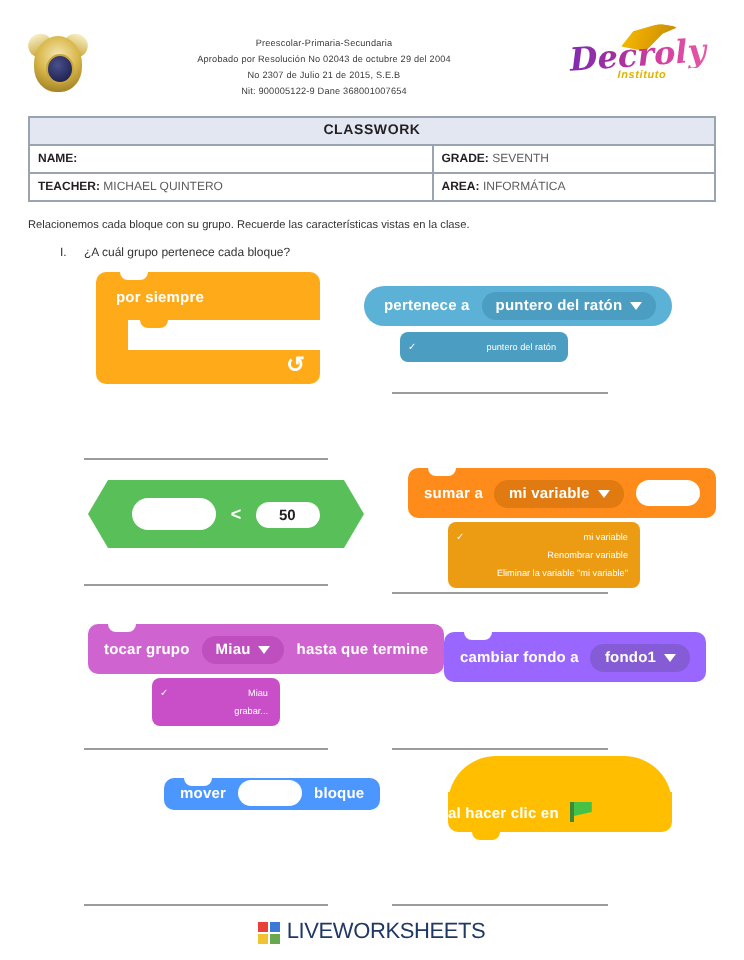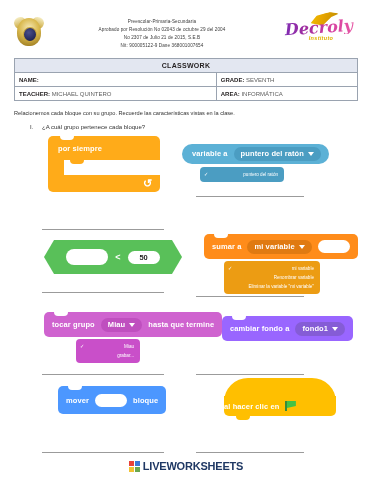--- a/index.html
+++ b/index.html
@@ -139,21 +139,21 @@
   .flag .pole{position:absolute;left:0;top:0;width:1.5px;height:10px;background:#3a8a3a;}
   .flag .cloth{position:absolute;left:1.5px;top:0;width:9px;height:7px;background:#45c245;
     clip-path:polygon(0 0,100% 0,100% 72%,0 100%);}
 
   
   .footer{position:absolute;left:0;bottom:8px;width:372px;display:flex;
     align-items:center;justify-content:center;gap:3px;}
   .lw-icon{width:11px;height:11px;display:grid;grid-template-columns:1fr 1fr;
     grid-template-rows:1fr 1fr;gap:1px;}
   .lw-icon i{display:block;}
-  .lw-text{font-size:11px;font-weight:bold;color:#1f3864;letter-spacing:-.2px;}
+  .lw-text{font-size:11px;font-weight:normal;color:#1f3864;letter-spacing:-.2px;}
 </style>
 </head>
 <body>
 
 <div class="page">
 
   <div class="header">
     <div class="crest">
       <div class="wing wl"></div>
         <div class="wing wr"></div>
@@ -207,21 +207,21 @@
         </div>
         <div class="bot">
           <span class="loop">↻</span>
         </div>
       </div>
     </div>
     <div class="line" style="left:42px;top:95px;width:122px;"></div>
 
     <div class="cell" style="left:182px;top:8px;">
       <div class="reporter sb">
-        <span>variable a</span>
+        <span>pertenece a</span>
         <span class="drop">
           <span>puntero del ratón</span>
           <span class="caret"></span>
         </span>
       </div>
       <div class="menu menu-blue" style="margin:3px 0 0 18px;">
         <div class="mi sel">puntero del ratón</div>
       </div>
     </div>
     <div class="line" style="left:196px;top:62px;width:108px;"></div>
@@ -275,21 +275,21 @@
         <span>cambiar fondo a</span>
         <span class="drop">
           <span>fondo1</span>
           <span class="caret"></span>
         </span>
       </div>
     </div>
     <div class="line" style="left:196px;top:240px;width:108px;"></div>
 
     <div class="cell" style="left:58px;top:252px;">
-      <div class="stack bl sb" style="height:28px;">
+      <div class="stack bl sb" style="height:16px;margin-left:24px;">
         <span>mover</span>
         <span class="oval">10</span>
         <span>bloque</span>
       </div>
     </div>
     <div class="line" style="left:42px;top:318px;width:122px;"></div>
 
     <div class="cell" style="left:224px;top:244px;">
       <div class="hat sb">
         <div class="dome"></div>

